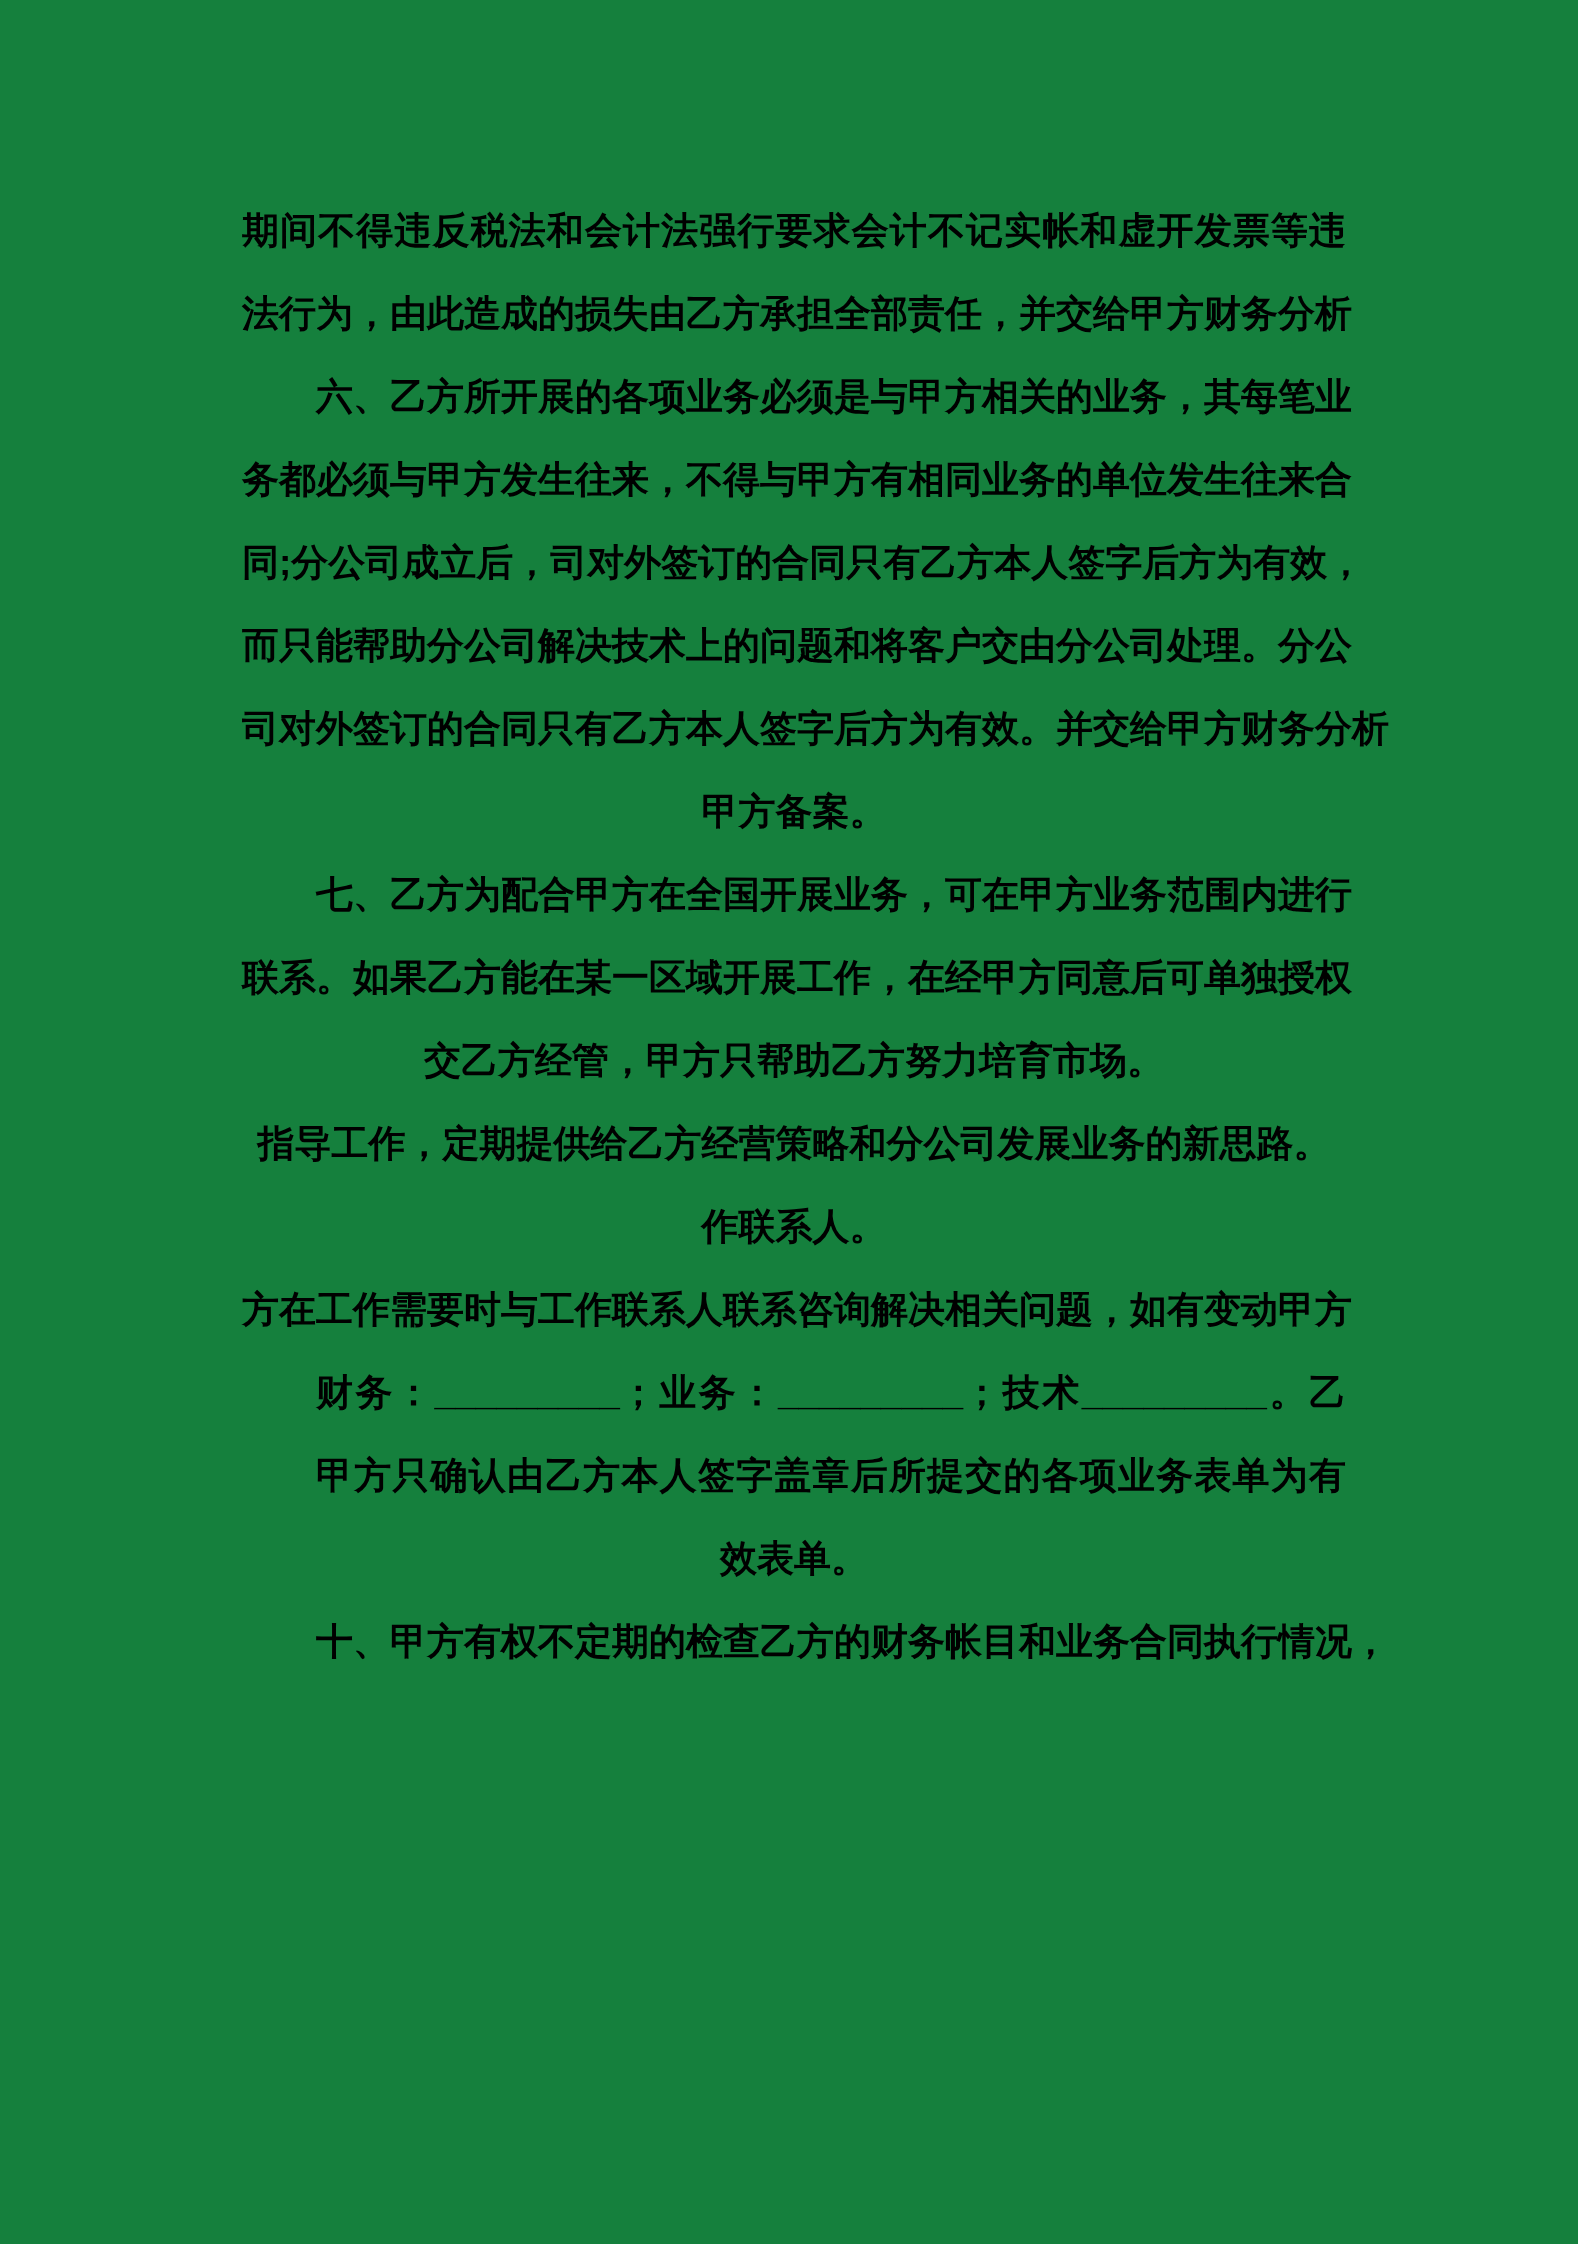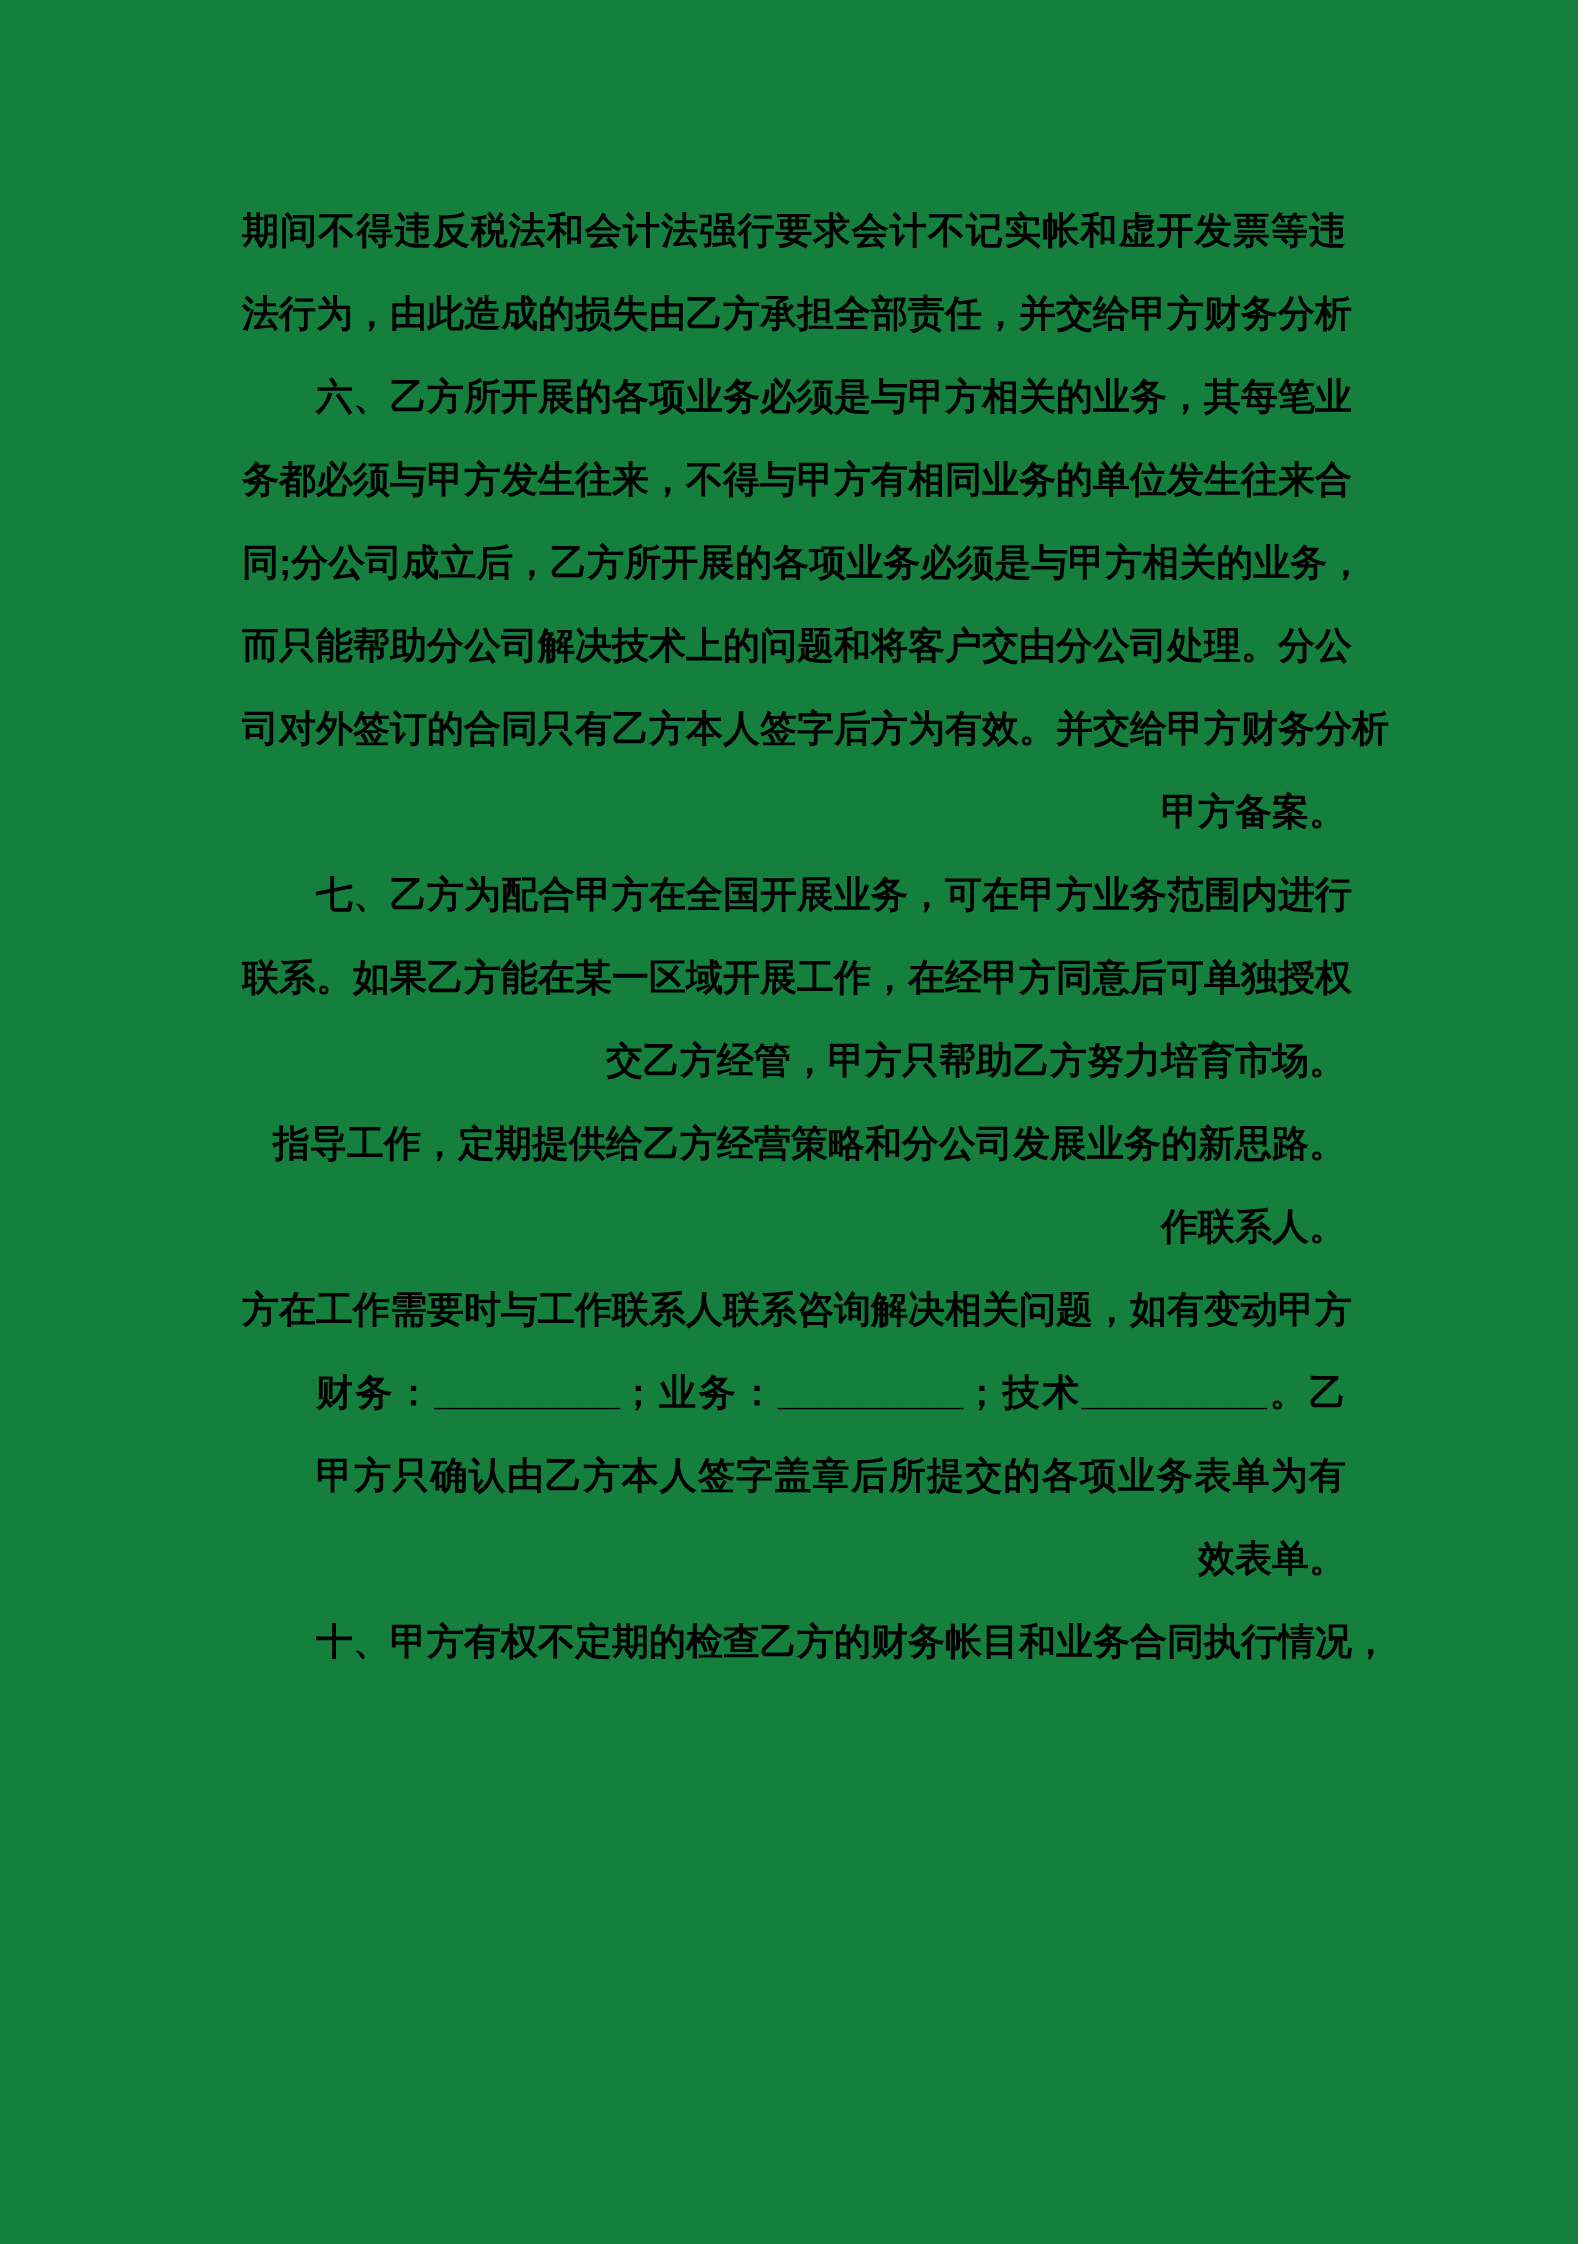--- a/index.html
+++ b/index.html
@@ -22,40 +22,40 @@
     font-family: "Liberation Sans", sans-serif;
     font-size: 37px;
     font-weight: bold;
     color: #000000;
     letter-spacing: 0;
   }
   .line {
     height: 83px;
     line-height: 83px;
     white-space: nowrap;
-    text-align: right;
+    text-align: center;
   }
   .line.justify {
     text-align: justify;
     text-align-last: justify;
   }
   .line.indent {
     text-indent: 74px;
   }
 </style>
 </head>
 <body>
 
 <div class="page">
   <div class="doc-text">
       <div class="line justify">期间不得违反税法和会计法强行要求会计不记实帐和虚开发票等违</div>
       <div class="line justify">法行为，由此造成的损失由乙方承担全部责任，并交给甲方财务分析</div>
       <div class="line indent justify">六、乙方所开展的各项业务必须是与甲方相关的业务，其每笔业</div>
       <div class="line justify">务都必须与甲方发生往来，不得与甲方有相同业务的单位发生往来合</div>
-      <div class="line justify">同;分公司成立后，乙方所开展的各项业务必须是与甲方相关的业务，</div>
+      <div class="line justify">同;分公司成立后，司对外签订的合同只有乙方本人签字后方为有效，</div>
       <div class="line justify">而只能帮助分公司解决技术上的问题和将客户交由分公司处理。分公</div>
       <div class="line justify">司对外签订的合同只有乙方本人签字后方为有效。并交给甲方财务分析</div>
       <div class="line">甲方备案。</div>
       <div class="line indent justify">七、乙方为配合甲方在全国开展业务，可在甲方业务范围内进行</div>
       <div class="line justify">联系。如果乙方能在某一区域开展工作，在经甲方同意后可单独授权</div>
       <div class="line">交乙方经管，甲方只帮助乙方努力培育市场。</div>
       <div class="line">指导工作，定期提供给乙方经营策略和分公司发展业务的新思路。</div>
       <div class="line">作联系人。</div>
       <div class="line justify">方在工作需要时与工作联系人联系咨询解决相关问题，如有变动甲方</div>
       <div class="line indent justify">财务：_________；业务：_________；技术_________。乙</div>

